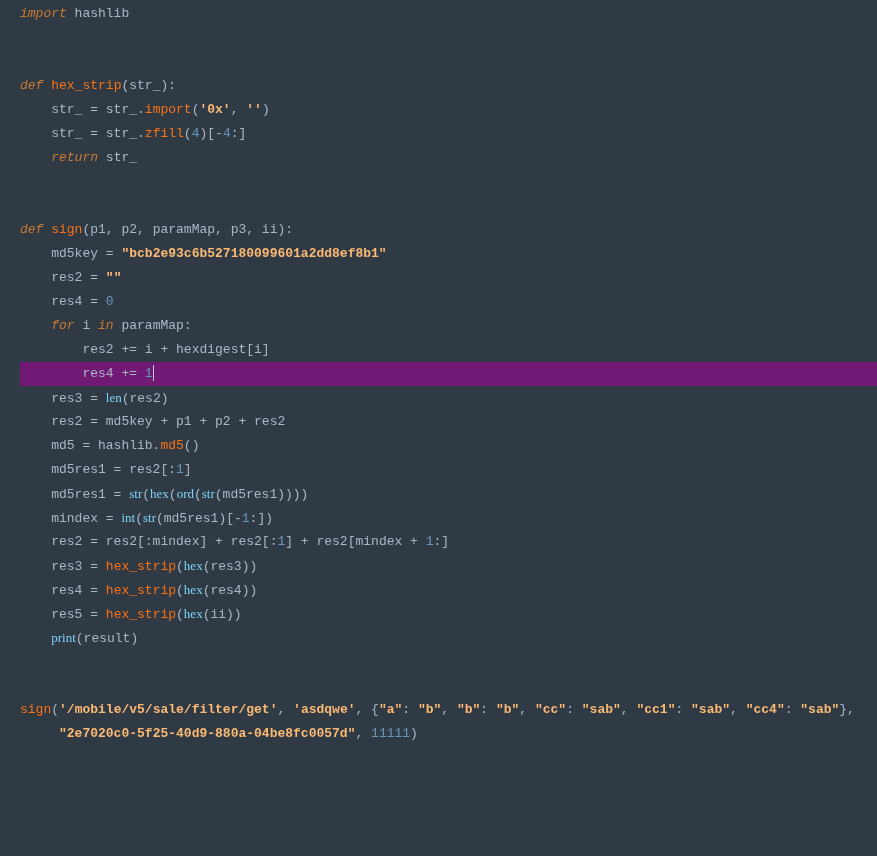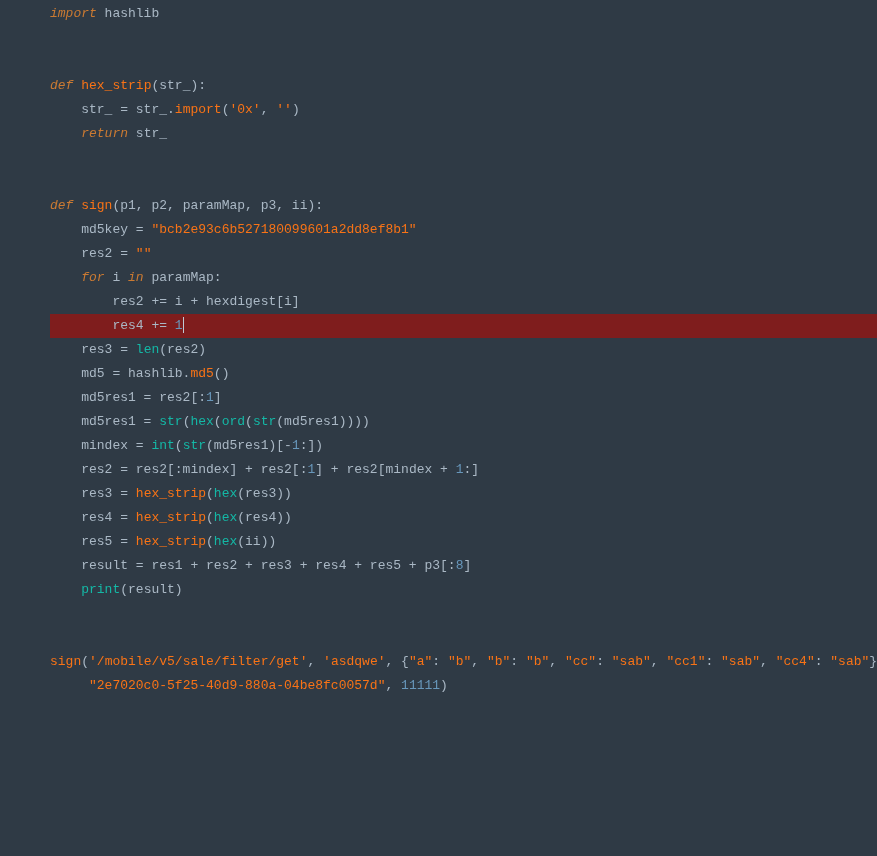--- a/index.html
+++ b/index.html
@@ -6,82 +6,84 @@
   body {
     background: #2f3a45;
     font-family: Consolas, 'Courier New', monospace;
     font-size: 13px;
     line-height: 24px;
     color: #aab8c5;
     width: 877px;
     height: 856px;
     overflow: hidden;
   }
-  .editor { display: flex; height: 100%; padding-left: 30px; }
+  .editor { display: flex; height: 100%; }
   .gutter {
     width: 16px;
     flex-shrink: 0;
     background: #2f3a45;
   }
   .code-area {
     flex: 1;
     padding: 2px 0 2px 4px;
   }
   .line { white-space: pre; height: 24px; }
-  .line.highlight { background: #7f1d1d; }
+  .line.highlight { background: #701a75; }
   .cursor {
     display: inline-block;
     width: 1px;
     height: 16px;
     background: #c0c9d4;
     vertical-align: middle;
     margin-bottom: 2px;
   }
   
   .kw    { color: #cb7a32; font-style: italic; }  
   .fn    { color: #f97316; }                        
   .id    { color: #aab8c5; }                        
   .pn    { color: #aab8c5; }                        
-  .str   { color: #f97316; }                        
+  .str   { color: #fdba74; font-weight: bold; }                        
   .num   { color: #6897bb; }                        
-  .bi    { color: #14b8a6; }                        
+  .bi    { color: #7dd3fc; font-family: Liberation Serif, serif; }                        
 </style>
 </head>
 <body>
 
 <div class="editor">
   <div class="gutter"></div>
   <div class="code-area">
 
     <div class="line"><span class="kw">import</span><span class="id"> hashlib</span></div>
     <div class="line"> </div>
     <div class="line"> </div>
 
     <div class="line"><span class="kw">def</span><span> </span><span class="fn">hex_strip</span><span class="id">(str_):</span></div>
     <div class="line"><span class="id">    str_ = str_.</span><span class="fn">import</span><span class="pn">(</span><span class="str">'0x'</span><span class="id">, </span><span class="str">''</span><span class="pn">)</span></div>
+    <div class="line"><span class="id">    str_ = str_.</span><span class="fn">zfill</span><span class="pn">(</span><span class="num">4</span><span class="id">)[-</span><span class="num">4</span><span class="id">:]</span></div>
     <div class="line"><span>    </span><span class="kw">return</span><span class="id"> str_</span></div>
     <div class="line"> </div>
     <div class="line"> </div>
 
     <div class="line"><span class="kw">def</span><span> </span><span class="fn">sign</span><span class="id">(p1, p2, paramMap, p3, ii):</span></div>
     <div class="line"><span class="id">    md5key = </span><span class="str">"bcb2e93c6b527180099601a2dd8ef8b1"</span></div>
     <div class="line"><span class="id">    res2 = </span><span class="str">""</span></div>
+    <div class="line"><span class="id">    res4 = </span><span class="num">0</span></div>
     <div class="line"><span>    </span><span class="kw">for</span><span class="id"> i </span><span class="kw">in</span><span class="id"> paramMap:</span></div>
     <div class="line"><span class="id">        res2 += i + hexdigest[i]</span></div>
     <div class="line highlight"><span class="id">        res4 += </span><span class="num">1</span><span class="cursor"></span></div>
     <div class="line"><span class="id">    res3 = </span><span class="bi">len</span><span class="id">(res2)</span></div>
+    <div class="line"><span class="id">    res2 = md5key + p1 + p2 + res2</span></div>
     <div class="line"><span class="id">    md5 = hashlib.</span><span class="fn">md5</span><span class="id">()</span></div>
     <div class="line"><span class="id">    md5res1 = res2[:</span><span class="num">1</span><span class="id">]</span></div>
     <div class="line"><span class="id">    md5res1 = </span><span class="bi">str</span><span class="id">(</span><span class="bi">hex</span><span class="id">(</span><span class="bi">ord</span><span class="id">(</span><span class="bi">str</span><span class="id">(md5res1))))</span></div>
     <div class="line"><span class="id">    mindex = </span><span class="bi">int</span><span class="id">(</span><span class="bi">str</span><span class="id">(md5res1)[-</span><span class="num">1</span><span class="id">:])</span></div>
     <div class="line"><span class="id">    res2 = res2[:mindex] + res2[:</span><span class="num">1</span><span class="id">] + res2[mindex + </span><span class="num">1</span><span class="id">:]</span></div>
     <div class="line"><span class="id">    res3 = </span><span class="fn">hex_strip</span><span class="id">(</span><span class="bi">hex</span><span class="id">(res3))</span></div>
     <div class="line"><span class="id">    res4 = </span><span class="fn">hex_strip</span><span class="id">(</span><span class="bi">hex</span><span class="id">(res4))</span></div>
     <div class="line"><span class="id">    res5 = </span><span class="fn">hex_strip</span><span class="id">(</span><span class="bi">hex</span><span class="id">(ii))</span></div>
-    <div class="line"><span class="id">    result = res1 + res2 + res3 + res4 + res5 + p3[:</span><span class="num">8</span><span class="id">]</span></div>
     <div class="line"><span>    </span><span class="bi">print</span><span class="id">(result)</span></div>
     <div class="line"> </div>
     <div class="line"> </div>
 
     <div class="line"><span class="fn">sign</span><span class="id">(</span><span class="str">'/mobile/v5/sale/filter/get'</span><span class="id">, </span><span class="str">'asdqwe'</span><span class="id">, {</span><span class="str">"a"</span><span class="id">: </span><span class="str">"b"</span><span class="id">, </span><span class="str">"b"</span><span class="id">: </span><span class="str">"b"</span><span class="id">, </span><span class="str">"cc"</span><span class="id">: </span><span class="str">"sab"</span><span class="id">, </span><span class="str">"cc1"</span><span class="id">: </span><span class="str">"sab"</span><span class="id">, </span><span class="str">"cc4"</span><span class="id">: </span><span class="str">"sab"</span><span class="id">},</span></div>
     <div class="line"><span>     </span><span class="str">"2e7020c0-5f25-40d9-880a-04be8fc0057d"</span><span class="id">, </span><span class="num">11111</span><span class="id">)</span></div>
 
   </div>
 </div>
 

